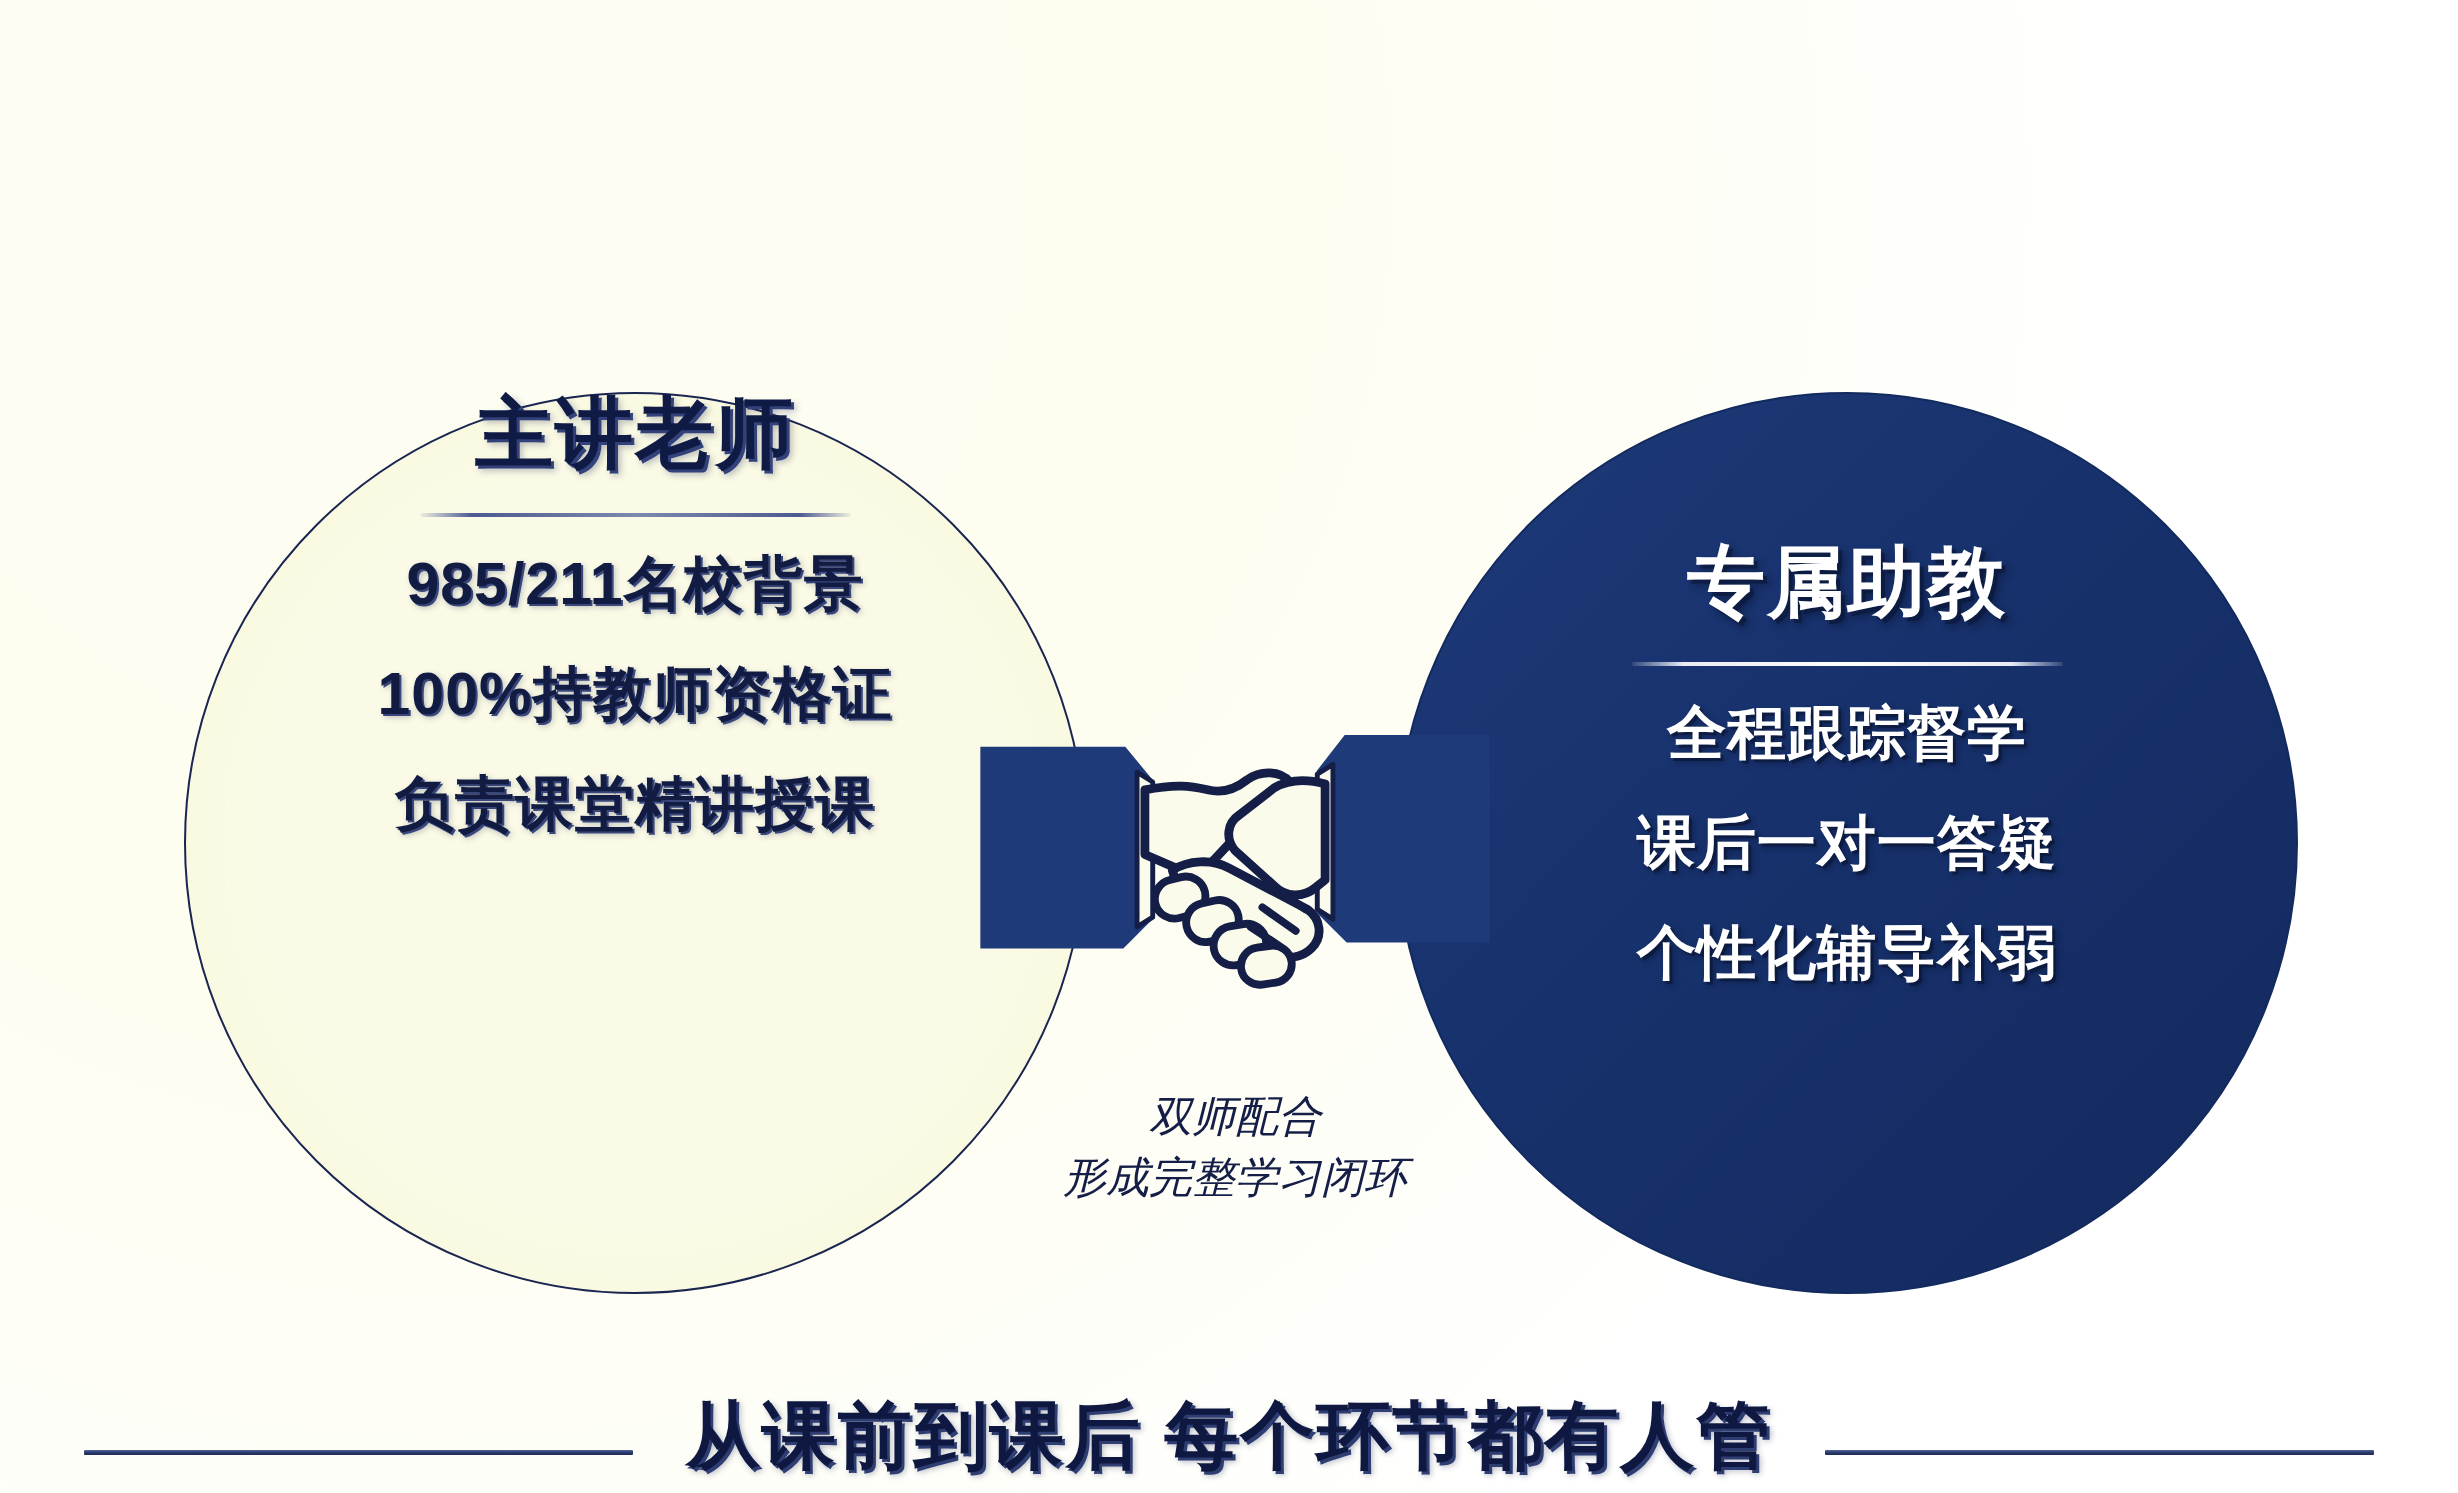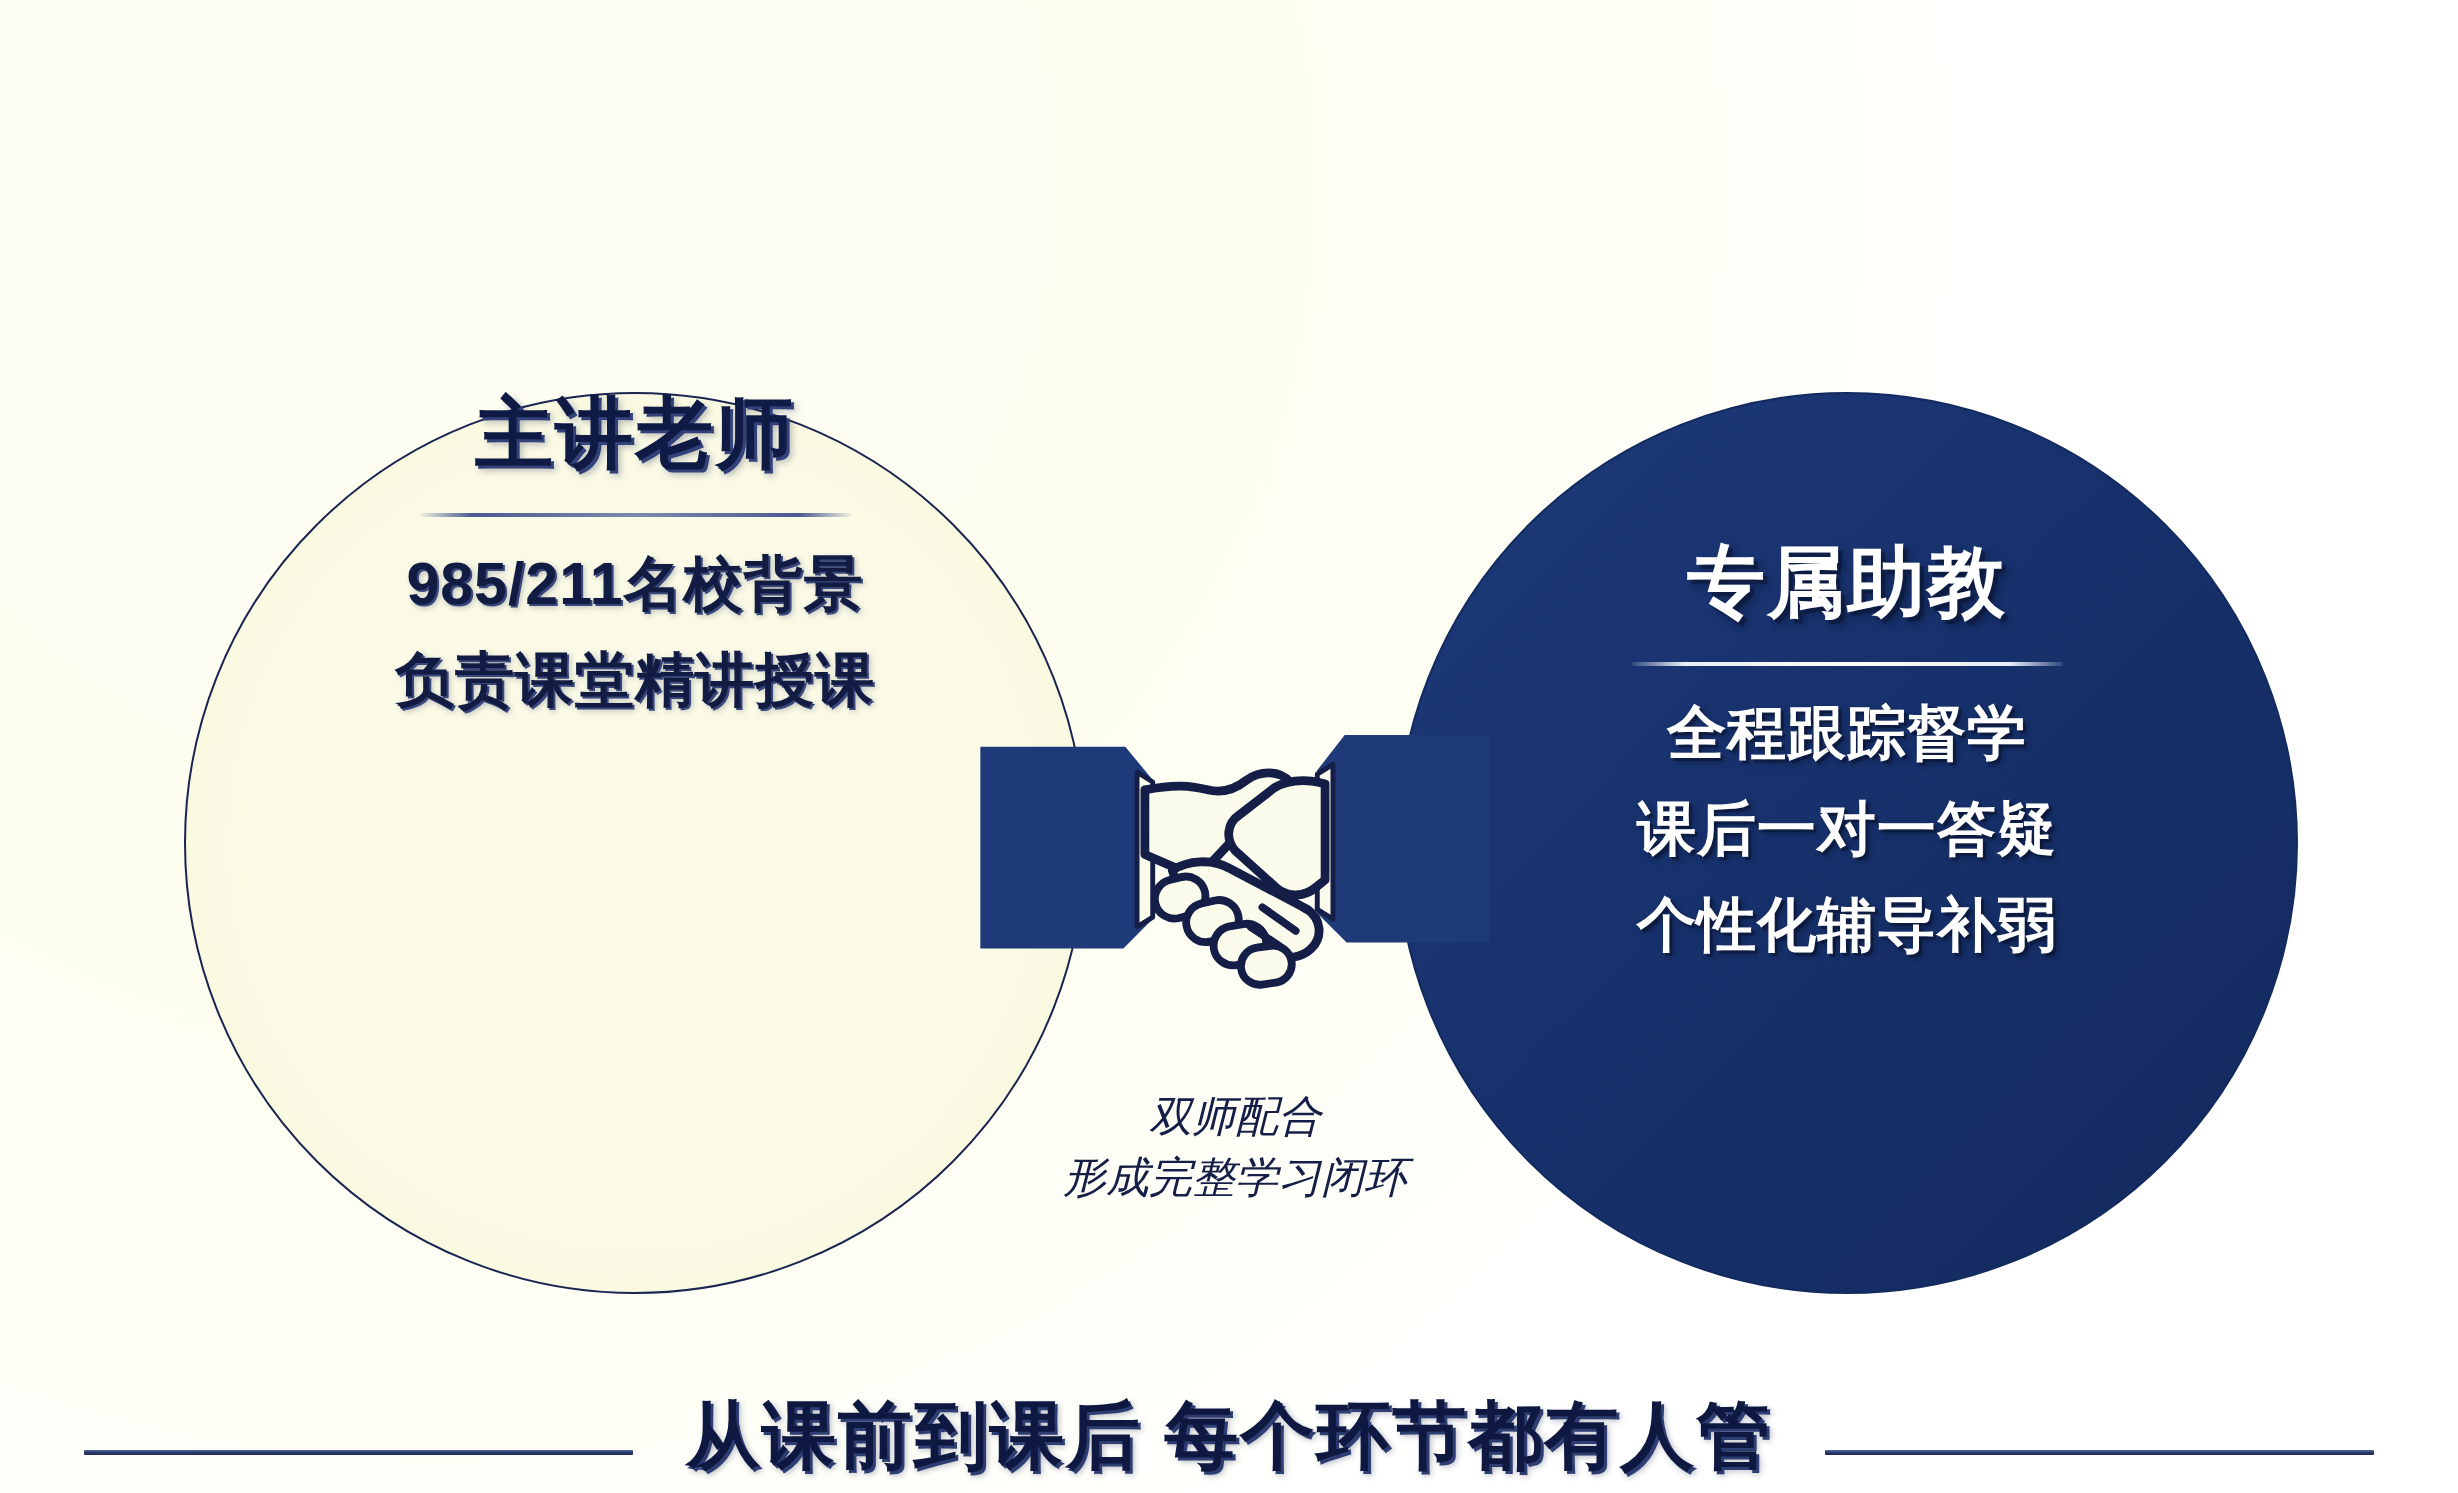--- a/index.html
+++ b/index.html
@@ -96,21 +96,21 @@
   .circle-left .circle-divider {
     background:linear-gradient(90deg,rgba(26,37,80,0.05),#4B5A90 12%,#7E89AE 50%,#4B5A90 88%,rgba(26,37,80,0.05));
   }
   .circle-right .circle-divider {
     background:linear-gradient(90deg,rgba(255,255,255,0.10),#E8ECF6 12%,#FFFFFF 50%,#E8ECF6 88%,rgba(255,255,255,0.10));
   }
 
   .circle-list {
     margin-top:35px;
     display:flex; flex-direction:column; align-items:center;
-    gap:31px;
+    gap:45px;
     list-style:none;
   }
   .circle-list li {
     font-size:59px;
     font-weight:bold;
     line-height:1.1;
     white-space:nowrap;
     letter-spacing:1px;
   }
   .circle-left .circle-list li {
@@ -171,20 +171,21 @@
 <body>
 
 <div id="canvas">
 
 
   <div class="circle circle-left">
     <div class="circle-heading">主讲老师</div>
     <div class="circle-divider"></div>
     <ul class="circle-list">
       <li>985/211名校背景</li>
+      <li>100%持教师资格证</li>
       <li>负责课堂精讲授课</li>
     </ul>
   </div>
 
   <div class="circle circle-right">
     <div class="circle-heading">专属助教</div>
     <div class="circle-divider"></div>
     <ul class="circle-list">
       <li>全程跟踪督学</li>
       <li>课后一对一答疑</li>

